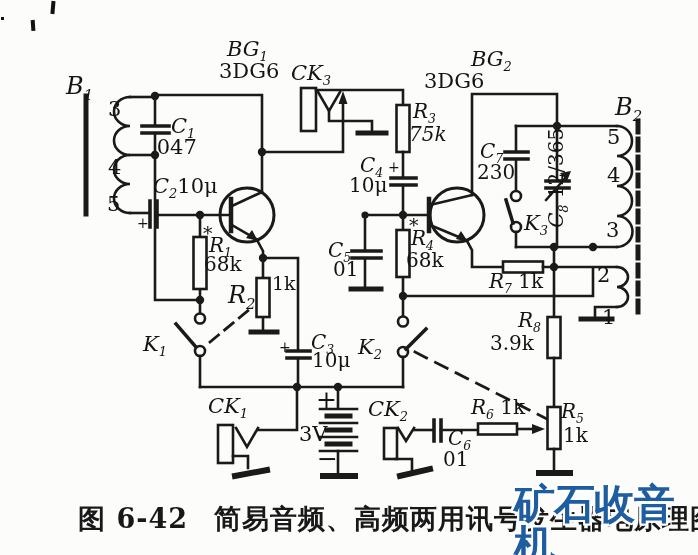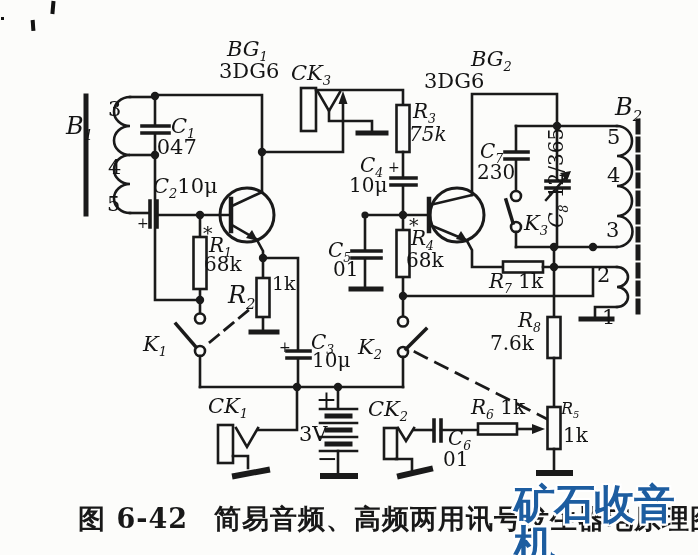--- a/index.html
+++ b/index.html
@@ -239,21 +239,21 @@
         <circle cx="403" cy="296" r="4.2"></circle>
         <circle cx="557" cy="126" r="4.2"></circle>
         <circle cx="554" cy="247" r="4.2"></circle>
         <circle cx="554" cy="267" r="4.2"></circle>
         <circle cx="593" cy="247" r="4.2"></circle>
       </g>
     </g>
   </svg>
 
   <div>
-      <span class="lbl it" style="left: 66px; top: 74px; font-size: 24px; margin-top: 40px;"><span>B</span><sub>1</sub></span>
+      <span class="lbl it" style="left: 66px; top: 74px; font-size: 24px;"><span>B</span><sub>1</sub></span>
       <span class="lbl" style="left: 108px; top: 99px; font-size: 21px;"><span>3</span></span>
       <span class="lbl it" style="left: 171px; top: 116px; font-size: 21px;"><span>C</span><sub>1</sub></span>
       <span class="lbl" style="left: 150px; top: 137px; font-size: 21px;"><span>.047</span></span>
       <span class="lbl" style="left: 108px; top: 157px; font-size: 21px;"><span>4</span></span>
       <span class="lbl it" style="left: 153px; top: 176px; font-size: 21px;"><span>C</span><sub>2</sub><span class="tail">10μ</span></span>
       <span class="lbl" style="left: 107px; top: 194px; font-size: 21px;"><span>5</span></span>
       <span class="lbl" style="left: 137px; top: 216px; font-size: 14px;"><span>+</span></span>
       <span class="lbl it" style="left: 227px; top: 39px; font-size: 21px;"><span>BG</span><sub>1</sub></span>
       <span class="lbl" style="left: 219px; top: 61px; font-size: 21px;"><span>3DG6</span></span>
       <span class="lbl it" style="left: 291px; top: 63px; font-size: 21px;"><span>CK</span><sub>3</sub></span>
@@ -268,24 +268,24 @@
       <span class="lbl" style="left: 312px; top: 350px; font-size: 20px;"><span>10μ</span></span>
       <span class="lbl" style="left: 279px; top: 340px; font-size: 14px;"><span>+</span></span>
       <span class="lbl" style="left: 316px; top: 387px; font-size: 25px;"><span>+</span></span>
       <span class="lbl" style="left: 299px; top: 424px; font-size: 21px;"><span>3V</span></span>
       <span class="lbl" style="left: 317px; top: 446px; font-size: 25px;"><span>−</span></span>
       <span class="lbl it" style="left: 358px; top: 337px; font-size: 21px;"><span>K</span><sub>2</sub></span>
       <span class="lbl it" style="left: 368px; top: 399px; font-size: 21px; font-style: italic;"><span>CK</span><sub>2</sub></span>
       <span class="lbl it" style="left: 448px; top: 428px; font-size: 20px;"><span>C</span><sub>6</sub></span>
       <span class="lbl" style="left: 443px; top: 449px; font-size: 20px;"><span>01</span></span>
       <span class="lbl it" style="left: 471px; top: 397px; font-size: 20px;"><span>R</span><sub>6</sub><span class="tail"> 1k</span></span>
-      <span class="lbl it" style="left: 561px; top: 401px; font-size: 16px;"><span>R</span><sub>5</sub></span>
+      <span class="lbl it" style="left: 561px; top: 401px; font-size: 20px;"><span>R</span><sub>5</sub></span>
       <span class="lbl" style="left: 563px; top: 425px; font-size: 20px;"><span>1k</span></span>
       <span class="lbl it" style="left: 518px; top: 310px; font-size: 20px;"><span>R</span><sub>8</sub></span>
-      <span class="lbl" style="left: 490px; top: 333px; font-size: 20px;"><span>7.6k</span></span>
+      <span class="lbl" style="left: 490px; top: 333px; font-size: 20px;"><span>3.9k</span></span>
       <span class="lbl it" style="left: 489px; top: 271px; font-size: 20px;"><span>R</span><sub>7</sub><span class="tail"> 1k</span></span>
       <span class="lbl" style="left: 602px; top: 307px; font-size: 21px;"><span>1</span></span>
       <span class="lbl" style="left: 597px; top: 265px; font-size: 21px;"><span>2</span></span>
       <span class="lbl" style="left: 606px; top: 220px; font-size: 21px;"><span>3</span></span>
       <span class="lbl" style="left: 607px; top: 165px; font-size: 21px;"><span>4</span></span>
       <span class="lbl" style="left: 607px; top: 127px; font-size: 21px;"><span>5</span></span>
       <span class="lbl it" style="left: 615px; top: 95px; font-size: 24px;"><span>B</span><sub>2</sub></span>
       <span class="lbl it rot" style="left: 567px; top: 207px; font-size: 20px;"><span>C</span><sub>8</sub><span class="tail"> 12/365</span></span>
       <span class="lbl it" style="left: 524px; top: 213px; font-size: 21px;"><span>K</span><sub>3</sub></span>
       <span class="lbl it" style="left: 480px; top: 141px; font-size: 20px;"><span>C</span><sub>7</sub></span>

